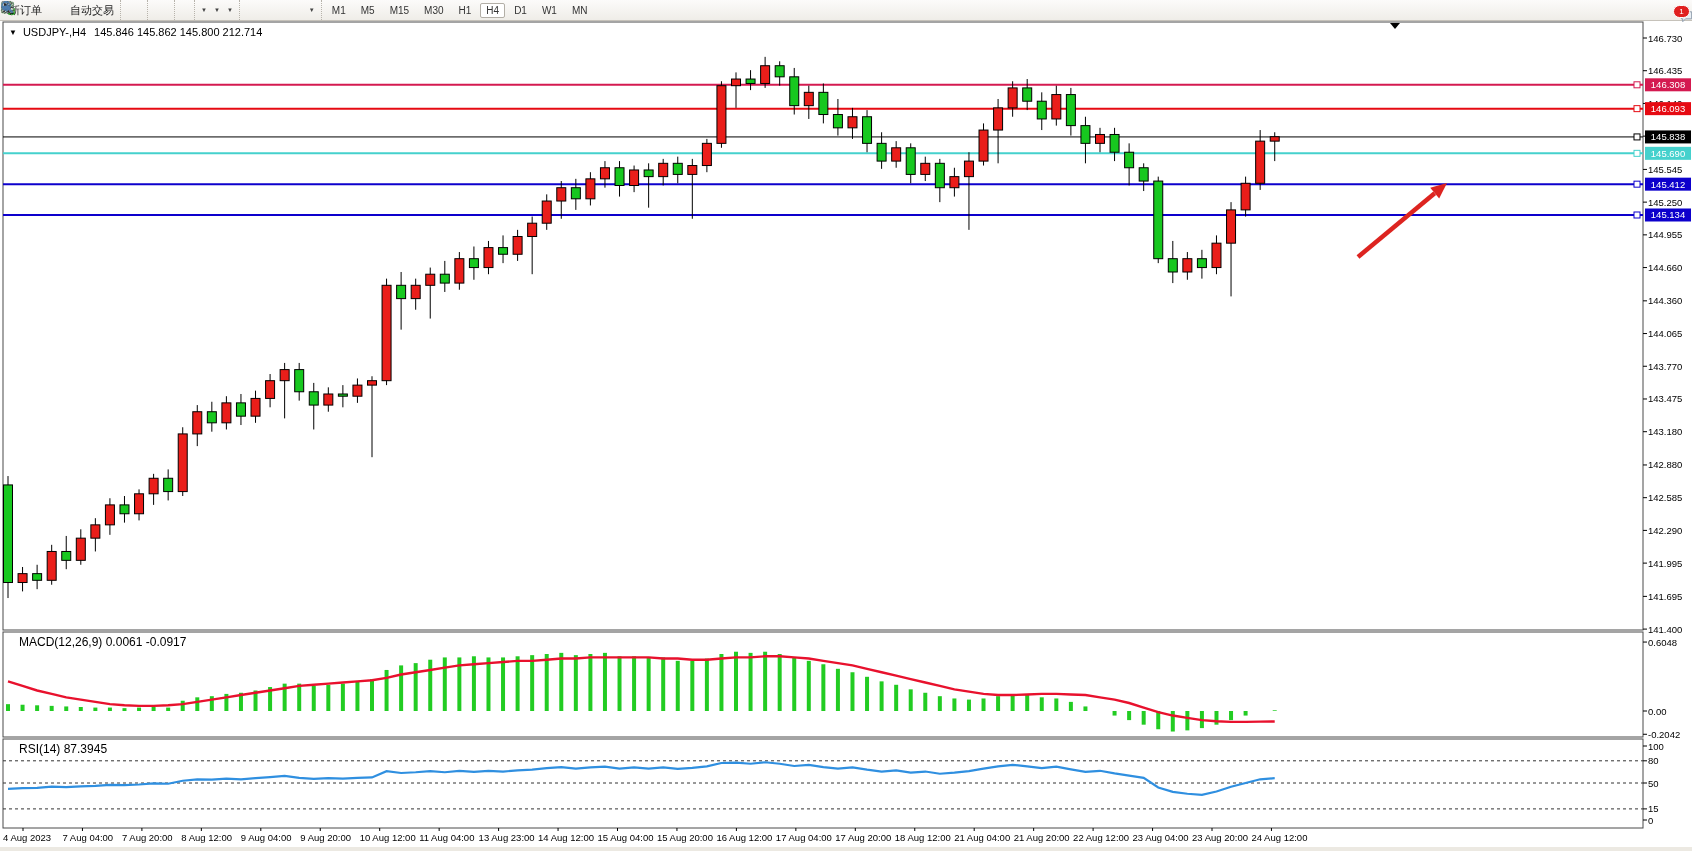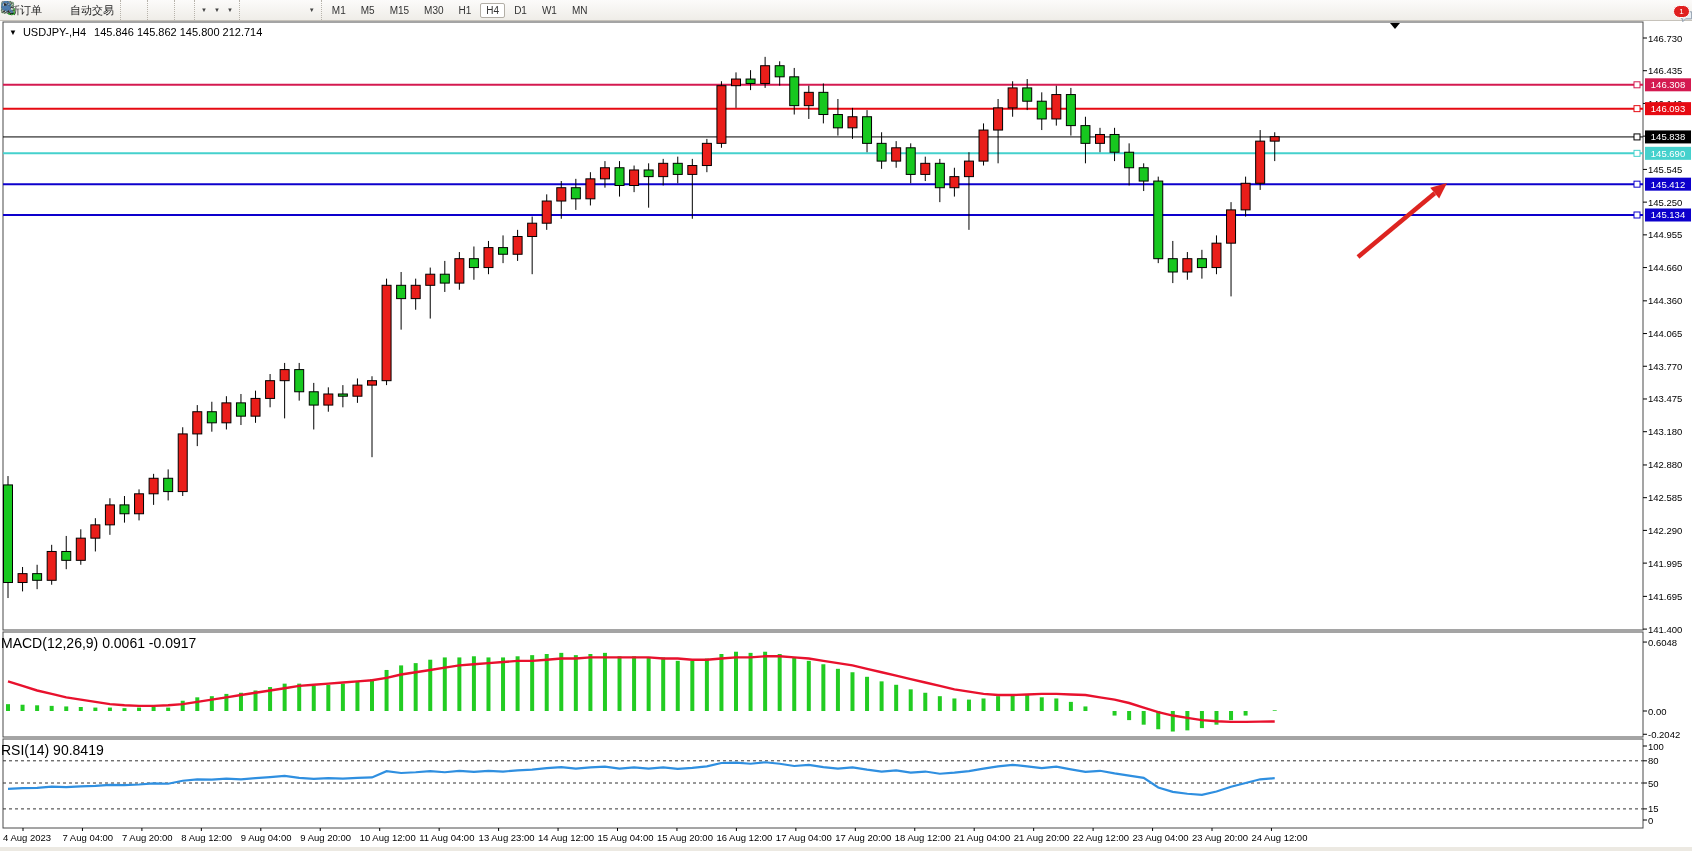--- a/index.html
+++ b/index.html
@@ -12,21 +12,21 @@
   .icn{width:15px;height:15px;display:block}
   .caret{font-size:6px;color:#444;line-height:1}
   .tf{font-size:10px;color:#333;padding:1px 5px;border:1px solid transparent;border-radius:2px}
   .tf.active{background:#fff;border-color:#b3afa7}
   .tright{margin-left:auto;display:flex;align-items:center;gap:6px;padding-right:6px}
   .notif{position:relative;display:flex}
   .nbadge{position:absolute;top:-4px;right:-7px;min-width:11px;height:11px;background:#e02020;border:1px solid #fff;border-radius:7px;color:#fff;font-size:8px;line-height:11px;text-align:center;padding:0 2px}
   
   .chart-title{position:absolute;top:26px;left:9px;font-size:11px;color:#000;z-index:6;display:flex;gap:8px;align-items:center}
   .chart-title .tri{font-size:8px;margin-right:-2px}
-  .ind-label{position:absolute;left:1px;font-size:14px;color:#000;z-index:6}
+  .ind-label{position:absolute;left:19px;font-size:12px;color:#000;z-index:6}
   #macd-label{top:635px}
   #rsi-label{top:742px}
   svg{position:absolute;top:0;left:0}
   svg text{font-family:"Liberation Sans",sans-serif}
 </style>
 </head>
 <body>
 
 <div class="toolbar">
   <div class="tgroup">
@@ -260,21 +260,21 @@
     </div>
   </div>
 </div>
 
 <div class="chart-title">
   <span class="tri">▼</span>
   <span>USDJPY-,H4</span>
   <span>145.846 145.862 145.800 212.714</span>
 </div>
 <div class="ind-label" id="macd-label">MACD(12,26,9) 0.0061 -0.0917</div>
-<div class="ind-label" id="rsi-label">RSI(14) 90.8419</div>
+<div class="ind-label" id="rsi-label">RSI(14) 87.3945</div>
 
 <svg id="chart-svg" width="1692" height="851" viewBox="0 0 1692 851">
     <rect x="0" y="21" width="1692" height="826" fill="#fff"></rect>
     <rect x="3" y="22" width="1640" height="608" fill="#fff" stroke="#4a4a4a" stroke-width="1"></rect>
     <rect x="3" y="632" width="1640" height="105" fill="#fff" stroke="#4a4a4a" stroke-width="1"></rect>
     <rect x="3" y="739" width="1640" height="89" fill="#fff" stroke="#4a4a4a" stroke-width="1"></rect>
     <g>
       <line x1="1643" y1="38" x2="1647" y2="38" stroke="#000"></line>
       <text x="1648" y="41.5" font-size="9.5px" fill="#000000">146.730</text>
       <line x1="1643" y1="70.71549999999861" x2="1647" y2="70.71549999999861" stroke="#000"></line>

